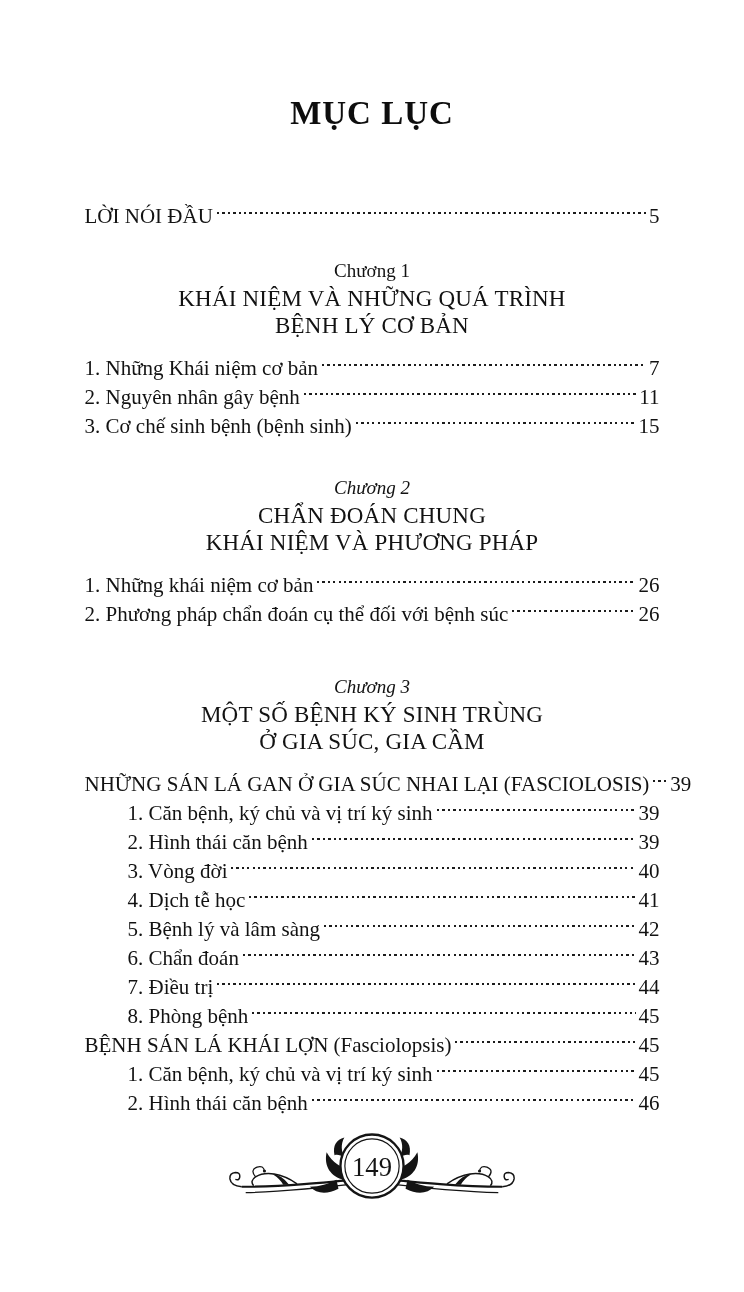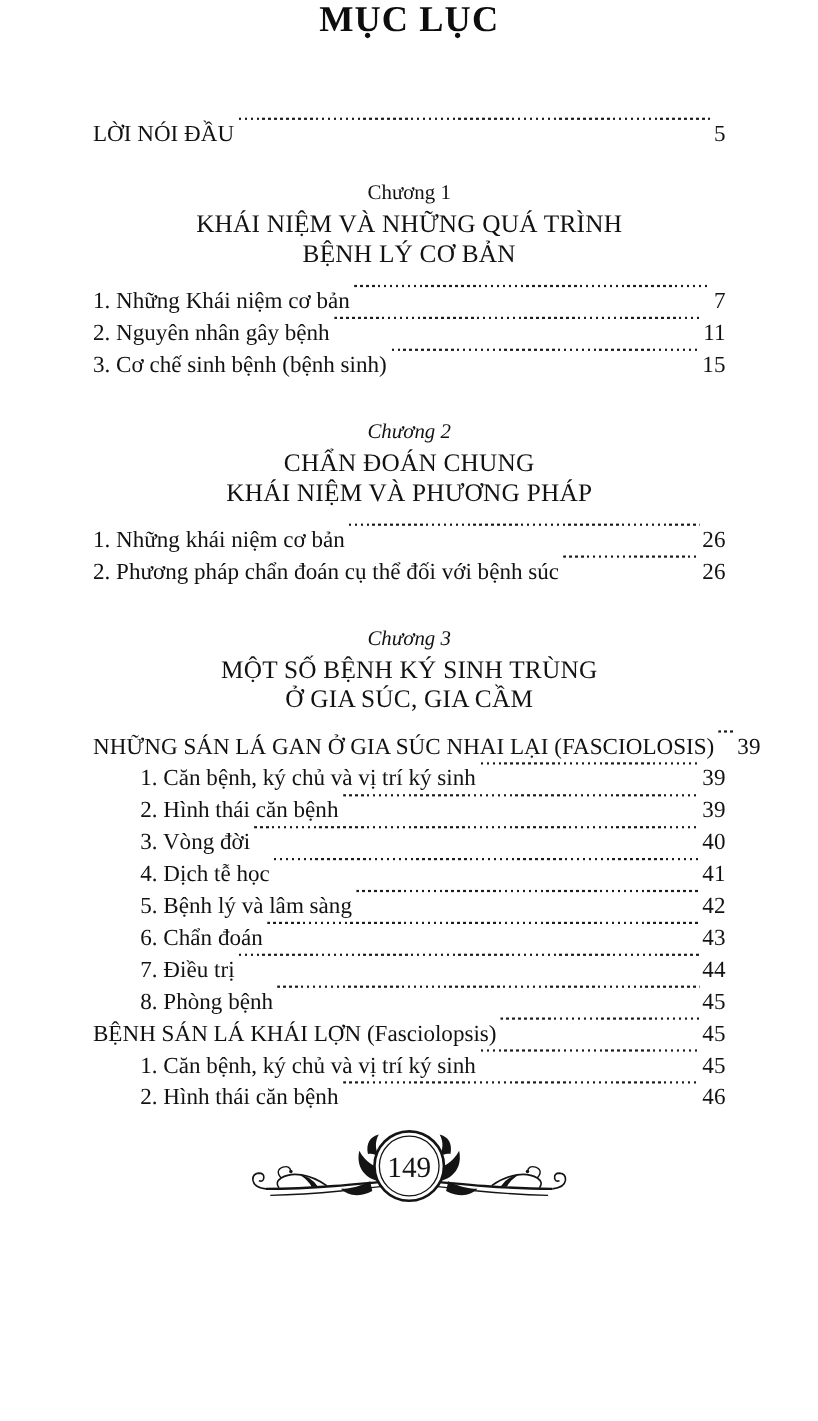--- a/index.html
+++ b/index.html
@@ -6,34 +6,35 @@
   .page{
     position:relative;
     width:744px;height:1292px;
     background:#ffffff;
     color:#121212;
     font-family:"Liberation Serif","DejaVu Serif",serif;
     overflow:hidden;
   }
   .doc-title{
     margin:0;
+    padding-top:95px;
     text-align:center;
     font-size:33px;
     font-weight:bold;
     letter-spacing:1px;
     color:#0d0d0d;
   }
   .toc{
     margin:0 auto;
     width:575px;
     padding-left:0;
   }
   .row{
     display:flex;
-    align-items:flex-start;
+    align-items:center;
     font-size:21px;
     line-height:29px;
     white-space:nowrap;
     font-family:Liberation Serif, serif;
   }
   .row .lbl{flex:0 0 auto;}
   .row .pg{flex:0 0 auto;}
   .leader{
     flex:1 1 auto;
     min-width:14px;
@@ -52,21 +53,21 @@
   }
   .chapter-head .kicker.italic{font-style:italic;}
   .chapter-head .chtitle{
     font-weight:normal;
     font-size:23px;
     line-height:27px;
     letter-spacing:.2px;
   }
   .ch1-head{margin-top:26px;}
   .ch2-head{margin-top:33px;}
-  .ch3-head{margin-top:33px;}
+  .ch3-head{margin-top:44px;}
   .entries{margin-top:15px;}
   .sec-gap{margin-top:15px;}
   .ornament{
     margin-top:13px;
     display:flex;
     justify-content:center;
   }
   .ornament svg{display:block;}
   .folio-num{
     font-family:"Liberation Serif","DejaVu Serif",serif;

